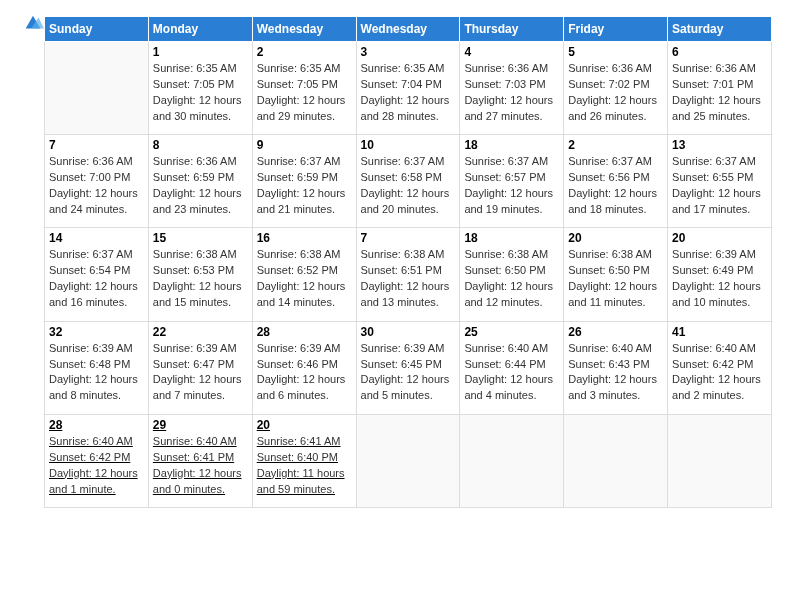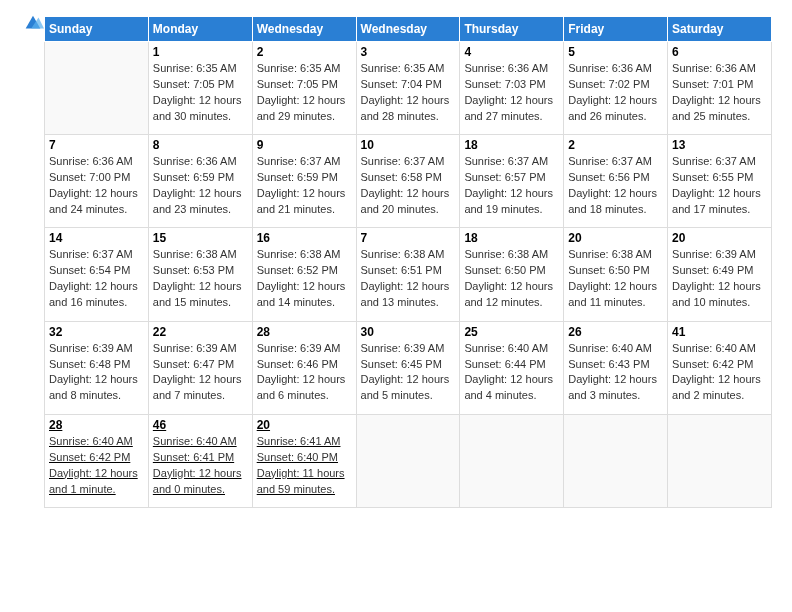--- a/index.html
+++ b/index.html
@@ -251,21 +251,21 @@
             <span class="day-num">41</span>
             <div class="day-info">Sunrise: 6:40 AM<br>Sunset: 6:42 PM<br>Daylight: 12 hours<br>and 2 minutes.</div>
           </td>
         </tr>
         <tr class="last-row">
           <td>
             <span class="day-num">28</span>
             <div class="day-info">Sunrise: 6:40 AM<br>Sunset: 6:42 PM<br>Daylight: 12 hours<br>and 1 minute.</div>
           </td>
           <td>
-            <span class="day-num">46</span>
+            <span class="day-num">29</span>
             <div class="day-info">Sunrise: 6:40 AM<br>Sunset: 6:41 PM<br>Daylight: 12 hours<br>and 0 minutes.</div>
           </td>
           <td>
             <span class="day-num">20</span>
             <div class="day-info">Sunrise: 6:41 AM<br>Sunset: 6:40 PM<br>Daylight: 11 hours<br>and 59 minutes.</div>
           </td>
           <td class="empty"></td>
           <td class="empty"></td>
           <td class="empty"></td>
           <td class="empty"></td>

